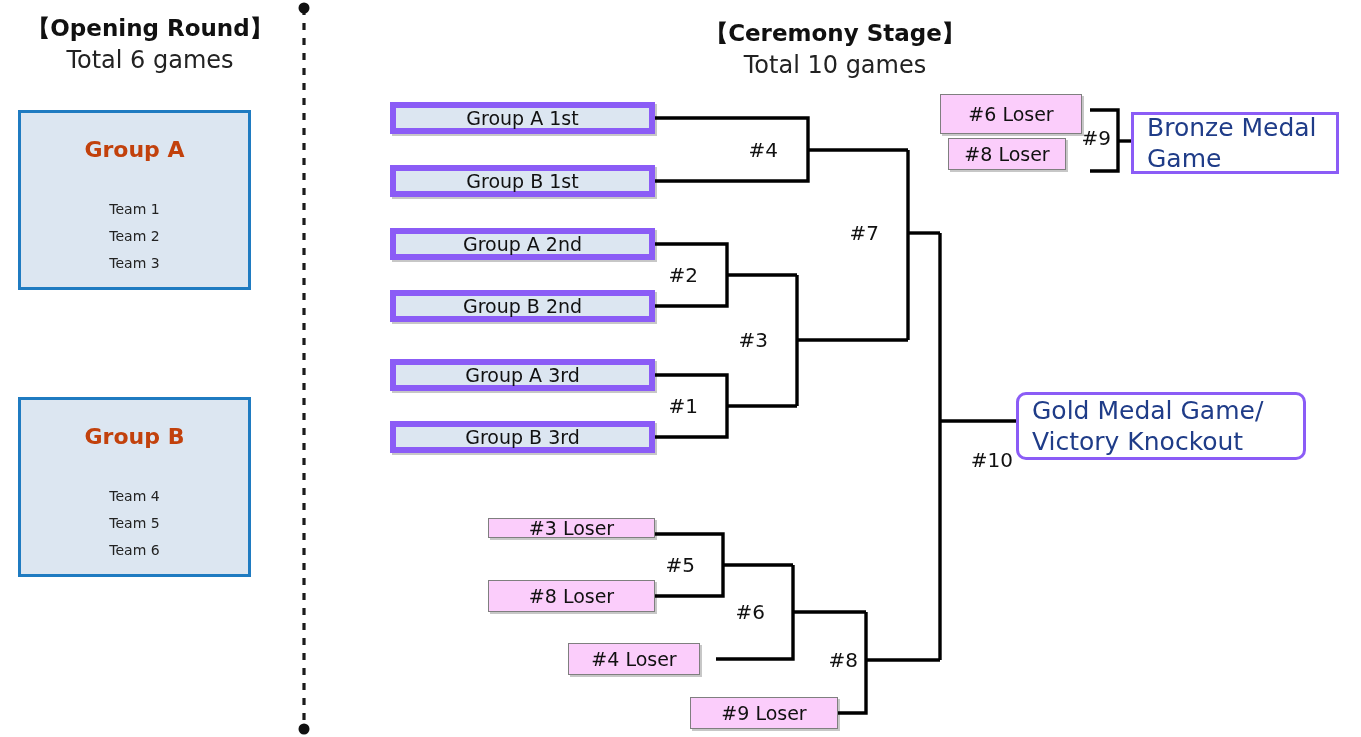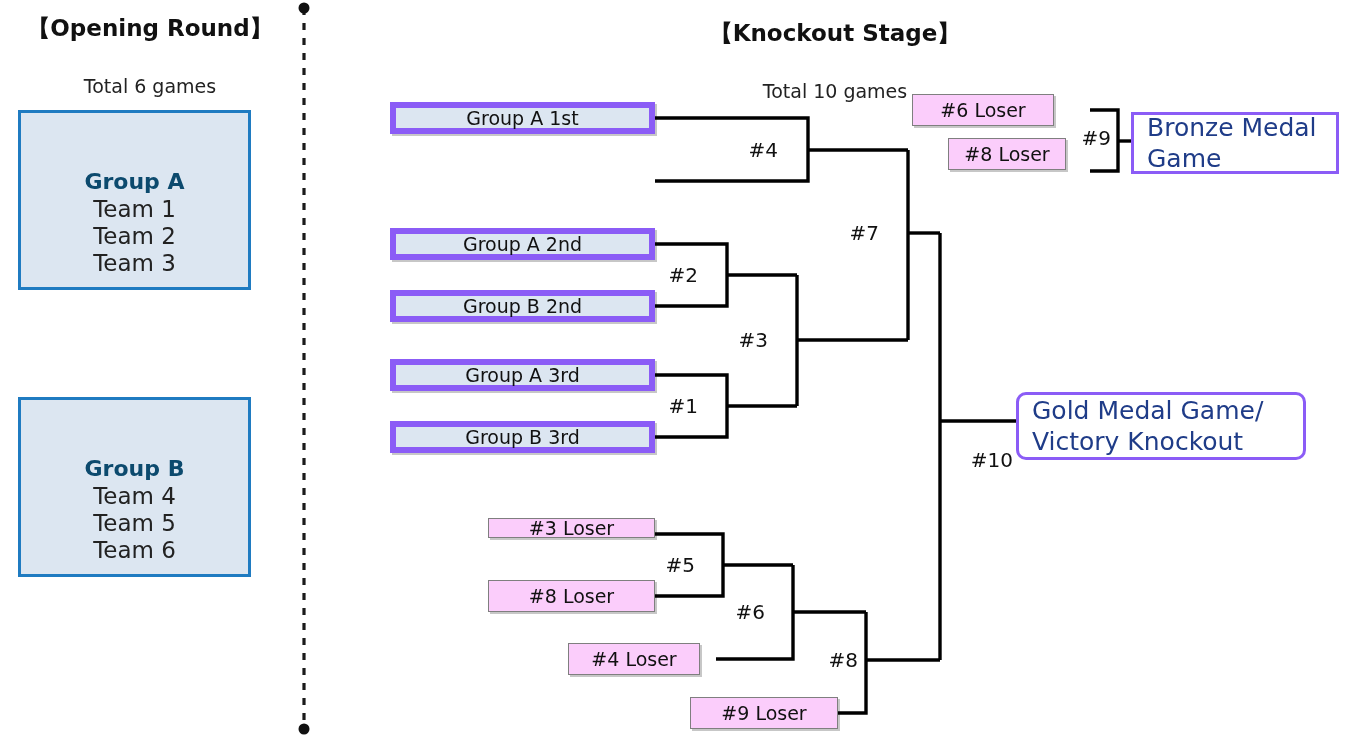--- a/index.html
+++ b/index.html
@@ -32,51 +32,49 @@
     position: absolute;
     text-align: center;
     font-weight: bold;
     font-size: 23px;
     color: #111111;
     white-space: nowrap;
   }
   .section-sub {
     position: absolute;
     text-align: center;
-    font-size: 19px;
+    font-size: 24px;
     color: #222222;
     white-space: nowrap;
-    margin-top: 29px;
   }
   #open-title { left: 0px;  top: 13px; width: 300px; }
   #open-sub   { left: 0px;  top: 46px; width: 300px; }
   #ko-title   { left: 610px; top: 18px; width: 450px; }
   #ko-sub     { left: 610px; top: 51px; width: 450px; }
 
   
   .group-panel {
     position: absolute;
     background: #dce6f1;
     border: 3px solid #1f7bc1;
     box-sizing: border-box;
   }
   .group-panel .g-name {
     position: absolute;
     left: 0; right: 0;
     text-align: center;
     font-weight: bold;
     font-size: 22px;
-    color: #0c4a6e;
-    margin-top: 32px;
+    color: #c2410c;
   }
   .group-panel .g-teams {
     position: absolute;
     left: 0; right: 0;
     text-align: center;
-    font-size: 23px;
+    font-size: 14px;
     line-height: 27px;
     color: #222222;
   }
   #group-a { left: 18px; top: 110px; width: 233px; height: 180px; }
   #group-b { left: 18px; top: 397px; width: 233px; height: 180px; }
   .group-panel .g-name  { top: 24px; }
   .group-panel .g-teams { top: 83px; }
 
   
   .seed-box {
@@ -172,21 +170,21 @@
     <g>
       <line x1="304" y1="8" x2="304" y2="729" stroke="#1a1a1a" stroke-width="3.2" stroke-dasharray="7 8"></line>
       <circle cx="304" cy="8" r="5.5" fill="#111111"></circle>
       <circle cx="304" cy="729" r="5.5" fill="#111111"></circle>
     </g>
   </svg>
 
   <div class="section-title" id="open-title">【Opening Round】</div>
   <div class="section-sub" id="open-sub">Total 6 games</div>
 
-  <div class="section-title" id="ko-title">【Knockout Stage】</div>
+  <div class="section-title" id="ko-title">【Ceremony Stage】</div>
   <div class="section-sub" id="ko-sub">Total 10 games</div>
 
   <div class="group-panel" id="group-a">
     <div class="g-name">Group A</div>
     <div class="g-teams">
         <div>Team 1</div>
         <div>Team 2</div>
         <div>Team 3</div>
       </div>
   </div>
@@ -194,28 +192,29 @@
   <div class="group-panel" id="group-b">
     <div class="g-name">Group B</div>
     <div class="g-teams">
         <div>Team 4</div>
         <div>Team 5</div>
         <div>Team 6</div>
       </div>
   </div>
 
   <div class="seed-box blue" style="left:390px; top:102px; width:265px; height:32px;">Group A 1st</div>
+  <div class="seed-box blue" style="left:390px; top:165px; width:265px; height:32px;">Group B 1st</div>
 
   <div class="seed-box blue" style="left:390px; top:228px; width:265px; height:32px;">Group A 2nd</div>
   <div class="seed-box blue" style="left:390px; top:290px; width:265px; height:32px;">Group B 2nd</div>
 
   <div class="seed-box blue" style="left:390px; top:359px; width:265px; height:32px;">Group A 3rd</div>
   <div class="seed-box blue" style="left:390px; top:421px; width:265px; height:32px;">Group B 3rd</div>
 
-  <div class="seed-box pink" style="left:912px; top:94px; width:142px; height:32px;">#6 Loser</div>
+  <div class="seed-box pink" style="left:940px; top:94px; width:142px; height:40px;">#6 Loser</div>
   <div class="seed-box pink" style="left:948px; top:138px; width:118px; height:32px;">#8 Loser</div>
 
   <div class="seed-box pink" style="left:488px; top:518px; width:167px; height:20px;">#3 Loser</div>
   <div class="seed-box pink" style="left:488px; top:580px; width:167px; height:32px;">#8 Loser</div>
 
   <div class="seed-box pink" style="left:568px; top:643px; width:132px; height:32px;">#4 Loser</div>
   <div class="seed-box pink" style="left:690px; top:697px; width:148px; height:32px;">#9 Loser</div>
 
   <div class="match-label" style="left:716px; top:138px; width:62px;">#4</div>
   <div class="match-label" style="left:636px; top:263px; width:62px;">#2</div>

